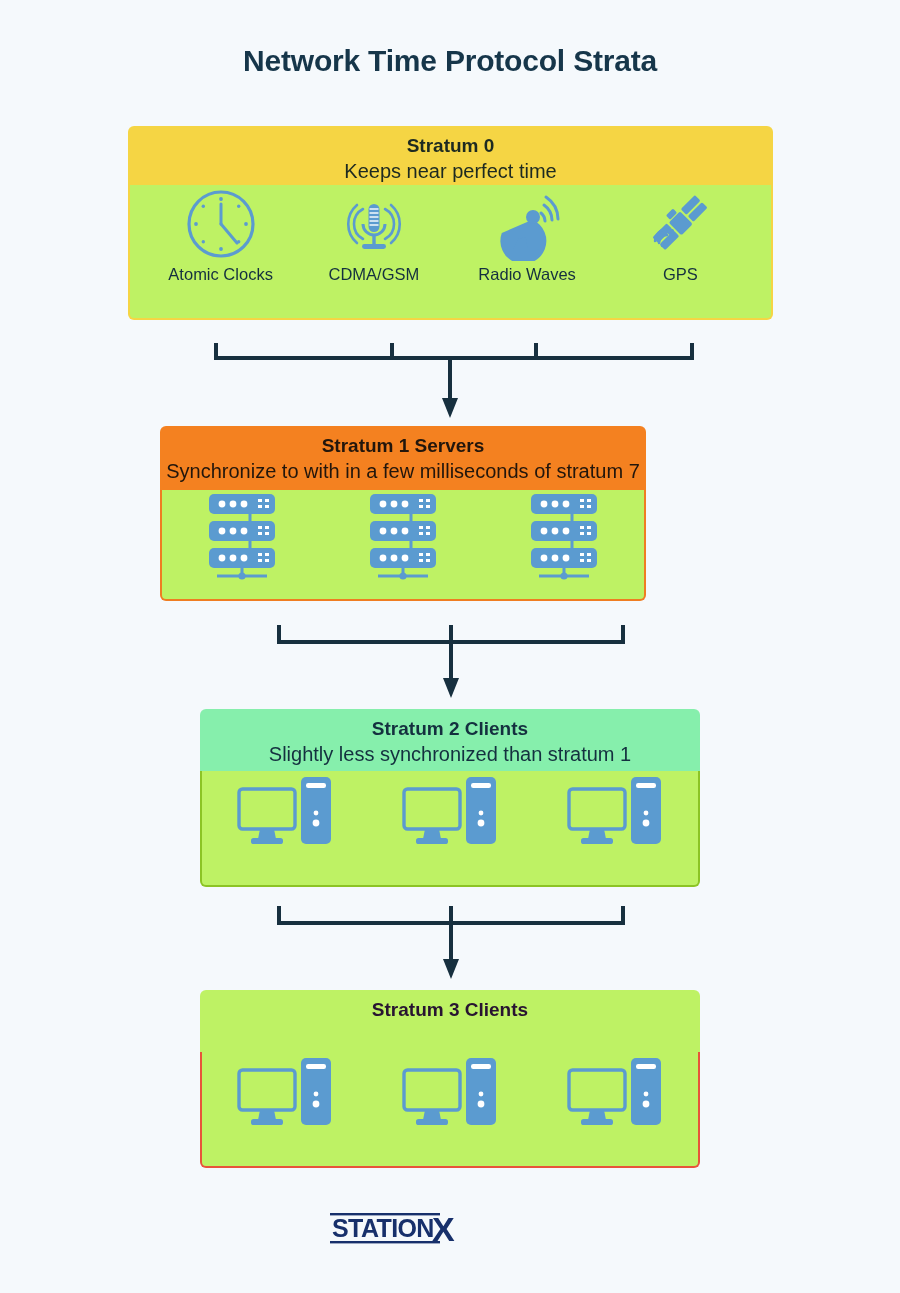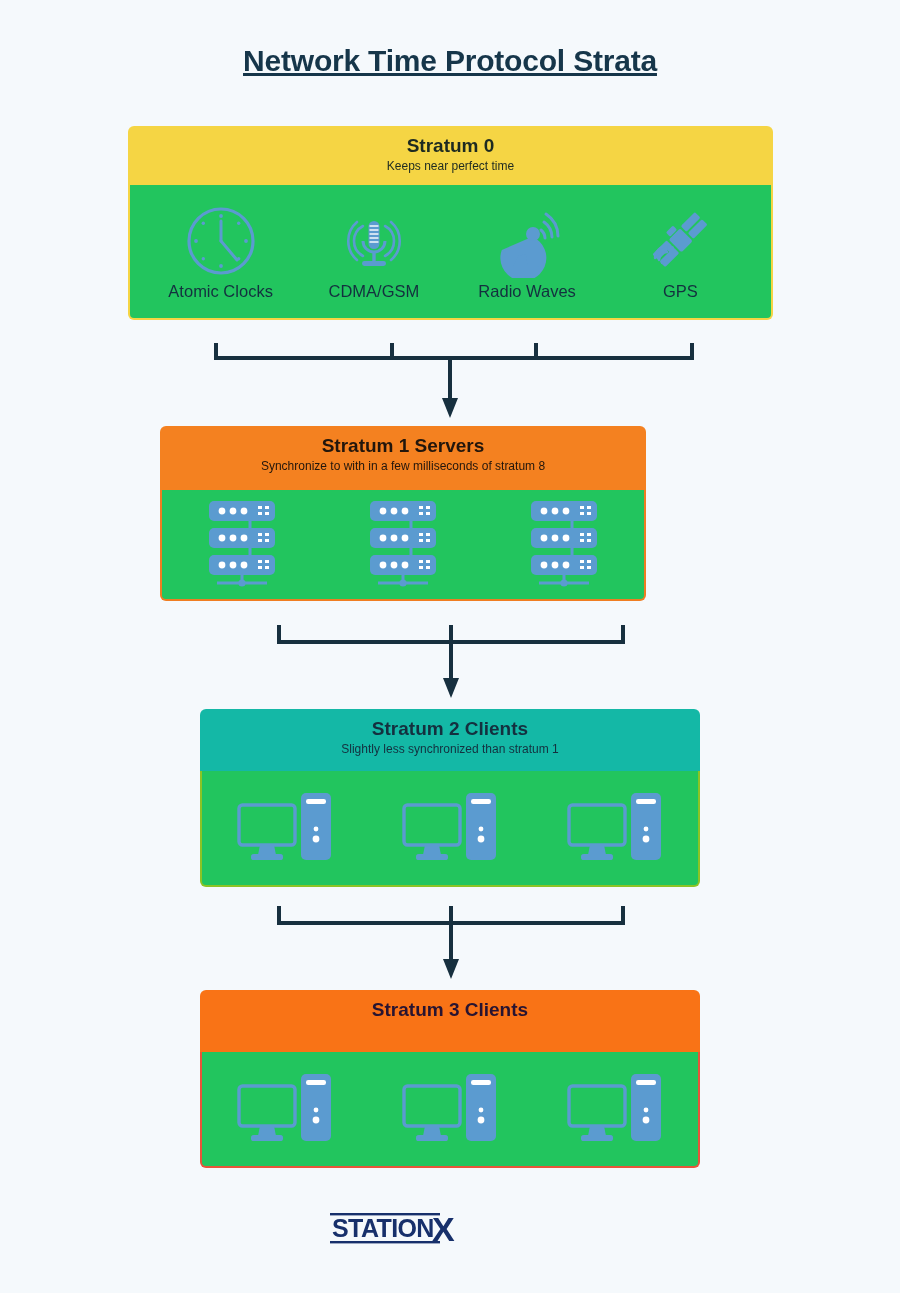--- a/index.html
+++ b/index.html
@@ -13,56 +13,55 @@
   }
   .page{position:relative;width:900px;height:1293px;}
 
   
   .title{
     position:absolute;top:44px;left:0;width:900px;
     text-align:center;
     font-size:30px;font-weight:bold;
     letter-spacing:-0.2px;
     color:#16364a;
-    text-decoration:underline;
   }
 
   
   .strat{position:absolute;}
   .strat-head{
     border-radius:6px 6px 0 0;
     text-align:center;
     padding:9px 6px 10px 6px;
     box-sizing:border-box;
   }
   .strat-head .h-title{
     font-size:19px;font-weight:bold;line-height:1.16;
   }
   .strat-head .h-sub{
-    font-size:12px;font-weight:normal;line-height:1.25;margin-top:2px;
+    font-size:20px;font-weight:normal;line-height:1.25;margin-top:2px;
   }
   .strat-body{
-    background:#22c55e;
+    background:#bef264;
     border-style:solid;
     border-width:0 2px 2px 2px;
     border-radius:0 0 6px 6px;
     box-sizing:border-box;
     display:flex;
-    align-items:center;
+    align-items:flex-start;
     justify-content:space-around;
   }
 
   
   .s0 .strat-head{background:#f5d544;color:#1d2a21;}
   .s0 .strat-body{border-color:#f5d544;}
   .s1 .strat-head{background:#f48120;color:#22160c;}
   .s1 .strat-body{border-color:#ef7d22;}
-  .s2 .strat-head{background:#14b8a6;color:#14303f;}
+  .s2 .strat-head{background:#86efac;color:#14303f;}
   .s2 .strat-body{border-color:#8cc425;}
-  .s3 .strat-head{background:#f97316;color:#281431;}
+  .s3 .strat-head{background:#bef264;color:#281431;}
   .s3 .strat-body{border-color:#e8543a;}
 
   
   .s0{left:128px;top:126px;width:645px;}
   .s0 .strat-head{height:59px;}
   .s0 .strat-body{height:135px;padding:0 14px;}
   .icon-cell{
     display:flex;flex-direction:column;align-items:center;justify-content:center;
     width:150px;
   }
@@ -209,21 +208,21 @@
         <line x1="0" y1="18" x2="480" y2="18"></line>
         <line x1="236" y1="18" x2="236" y2="62"></line>
       </g>
       <path d="M236 78 L228 58 L244 58 Z" fill="#17303f"></path>
     </svg>
   </div>
 
   <div class="strat s1">
     <div class="strat-head">
       <div class="h-title">Stratum 1 Servers</div>
-      <div class="h-sub">Synchronize to with in a few milliseconds of stratum 8</div>
+      <div class="h-sub">Synchronize to with in a few milliseconds of stratum 7</div>
     </div>
     <div class="strat-body">
       <span class="glyph">
         <svg width="90" height="92" viewBox="0 0 90 92">
           <g fill="#5b9bd0">
             <rect x="12" y="4" width="66" height="20" rx="5"></rect>
             <rect x="12" y="31" width="66" height="20" rx="5"></rect>
             <rect x="12" y="58" width="66" height="20" rx="5"></rect>
           </g>
           <g fill="#ffffff">

